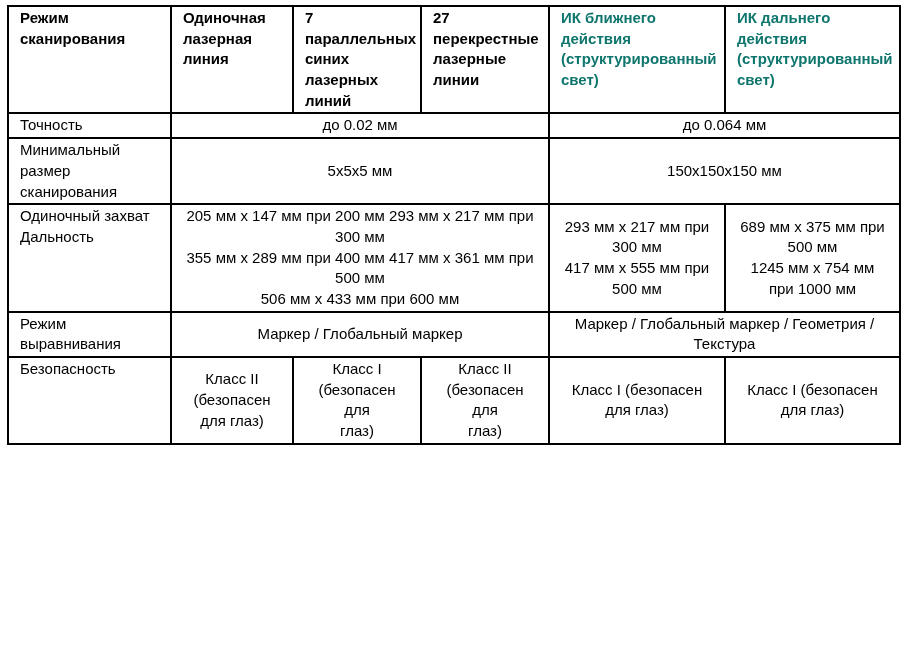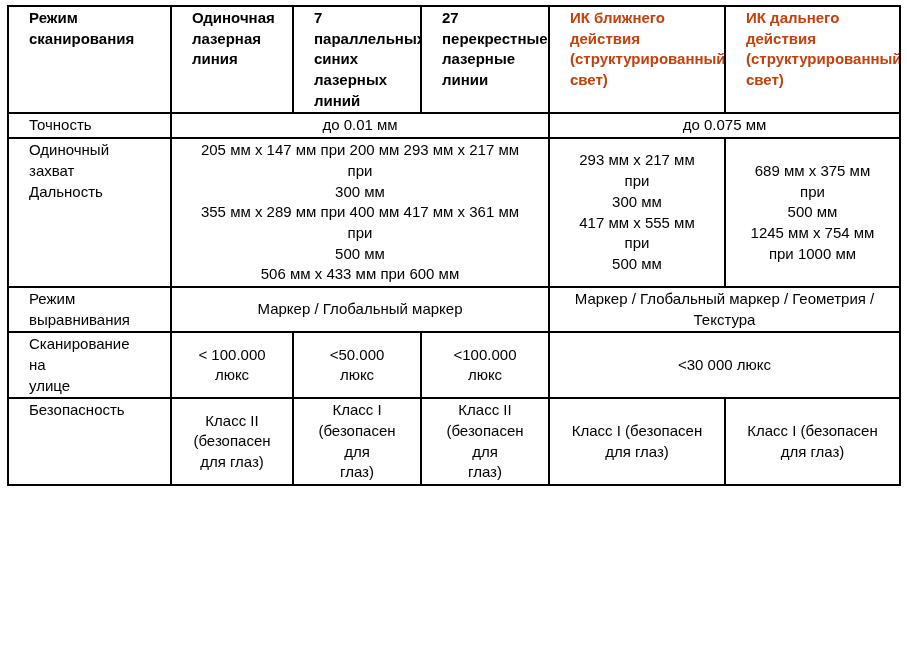--- a/index.html
+++ b/index.html
@@ -14,40 +14,40 @@
   table.spec {
     border-collapse: collapse;
     table-layout: fixed;
     width: 893px;
     font-family: "Liberation Sans", sans-serif;
     font-size: 15px;
     color: #000000;
   }
   table.spec th, table.spec td {
     border: 2px solid #000000;
-    padding: 1px 20px;
+    padding: 1px 11px;
     line-height: 1.38;
     white-space: pre-line;
     overflow: hidden;
     vertical-align: middle;
     text-align: center;
     font-weight: normal;
   }
   table.spec th.colhead {
     text-align: left;
     vertical-align: top;
     font-weight: bold;
   }
   table.spec th.rowlabel {
     text-align: left;
     vertical-align: top;
     font-weight: normal;
   }
   table.spec th.ir-head {
-    color: #c2410c;
+    color: #0f766e;
   }
   td.tall-top {
     vertical-align: top;
   }
 </style>
 </head>
 <body>
 
 <div class="page">
   <table class="spec">
@@ -81,28 +81,35 @@
 (структурированный
 свет)</th>
       <th class="colhead ir-head">ИК дальнего
 действия
 (структурированный
 свет)</th>
     </tr>
 
     <tr style="height:24px">
       <th class="rowlabel">Точность</th>
-      <td colspan="3">до 0.01 мм</td>
-      <td colspan="2">до 0.075 мм</td>
+      <td colspan="3">до 0.02 мм</td>
+      <td colspan="2">до 0.064 мм</td>
     </tr>
 
 
 
 
 
+    <tr style="height:62px">
+      <th class="rowlabel">Минимальный
+размер
+сканирования</th>
+      <td colspan="3">5x5x5 мм</td>
+      <td colspan="2">150x150x150 мм</td>
+    </tr>
 
     <tr style="height:100px">
       <th class="rowlabel">Одиночный захват
 Дальность</th>
       <td colspan="3" class="tall-top">205 мм x 147 мм при 200 мм 293 мм x 217 мм при
 300 мм
 355 мм x 289 мм при 400 мм 417 мм x 361 мм при
 500 мм
 506 мм x 433 мм при 600 мм</td>
       <td>293 мм x 217 мм при
@@ -117,29 +124,20 @@
 
 
     <tr style="height:42px">
       <th class="rowlabel">Режим
 выравнивания</th>
       <td colspan="3">Маркер / Глобальный маркер</td>
       <td colspan="2">Маркер / Глобальный маркер / Геометрия /
 Текстура</td>
     </tr>
 
-    <tr style="height:42px">
-      <th class="rowlabel">Сканирование на
-улице</th>
-      <td>&lt; 100.000
-люкс</td>
-      <td>&lt;50.000 люкс</td>
-      <td>&lt;100.000 люкс</td>
-      <td colspan="2">&lt;30 000 люкс</td>
-    </tr>
 
     <tr style="height:62px">
       <th class="rowlabel">Безопасность</th>
       <td>Класс II
 (безопасен
 для глаз)</td>
       <td>Класс I
 (безопасен для
 глаз)</td>
       <td>Класс II

